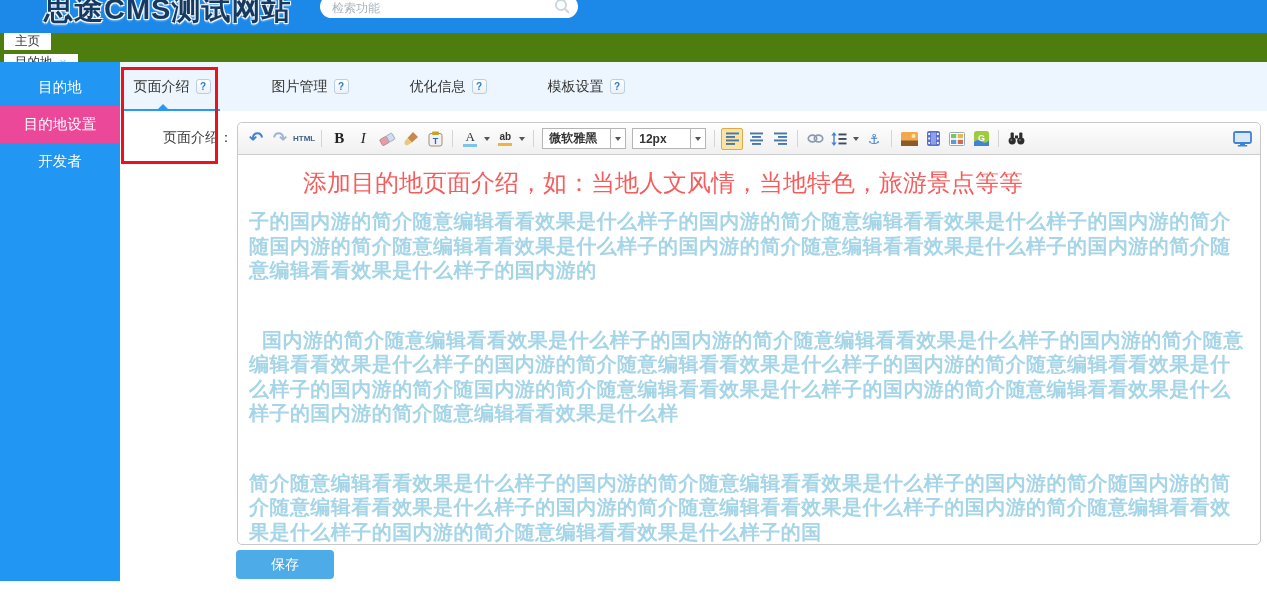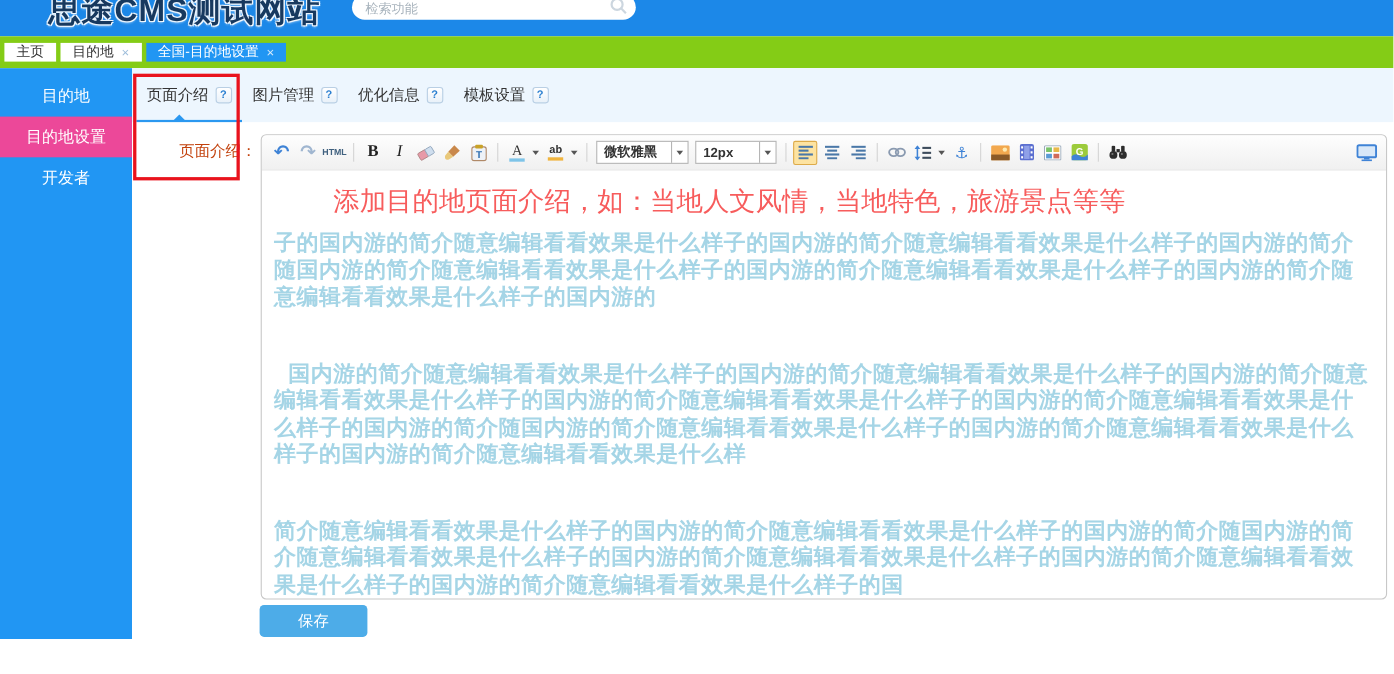--- a/index.html
+++ b/index.html
@@ -10,46 +10,46 @@
   .topbar { position:absolute; left:0; top:0; width:100%; height:33px; background:#1c88e8; }
   .logo { position:absolute; left:44px; top:-10px; font-size:29px; font-weight:bold; letter-spacing:1px;
           color:#17395f;
           text-shadow:-1px -1px 0 #eaf4fd, 1px -1px 0 #eaf4fd, -1px 1px 0 #eaf4fd, 1px 1px 0 #f6fbff, 0 2px 2px rgba(255,255,255,.55); }
   .search { position:absolute; left:320px; top:-5px; width:258px; height:23px; background:#fff;
             border-radius:12px; display:flex; align-items:center; padding:2px 8px 0 12px; }
   .search input { border:none; outline:none; flex:1; font-size:12px; color:#333; background:transparent; }
   .search input::placeholder { color:#a9b4bd; }
 
   
-  .tabbar { position:absolute; left:0; top:33px; width:100%; height:29px; background:#84cc16;
-            display:flex; align-items:center; padding-left:4px; gap:4px; }
+  .tabbar { position:absolute; left:0; top:33px; width:100%; height:29px; background:#4d7c0f;
+            display:flex; align-items:flex-start; padding-left:4px; gap:4px;flex-direction:column; }
   .wtab { display:flex; align-items:center; gap:7px; padding:0 11px; background:#fff; color:#333;
           font-size:12.5px; cursor:default; }
   .wtab .x { font-size:12px; color:#9cbcda; }
   .wtab.active { background:#2196f3; color:#fff; }
   .wtab.active .x { color:#d9ecfb; }
 
   
   .sidebar { position:absolute; left:0; top:62px; width:120px; height:551px; background:#2196f3; padding-top:7px; }
   .side-item { height:37px; display:flex; align-items:center; justify-content:center; color:#fff; font-size:14.5px; }
   .side-item.selected { background:#ec4899; }
 
   
   .content { position:absolute; left:120px; top:62px; right:0; bottom:0; background:#fff; }
-  .subtabs { position:absolute; left:0; top:0; right:0; height:49px; background:#edf6fe; display:flex; padding-left:4px; }
+  .subtabs { position:absolute; left:0; top:0; right:0; height:49px; background:#edf6fe; display:flex; padding-left:4px;gap:42px; }
   .stab { position:relative; width:96px; display:flex; align-items:center; justify-content:center; gap:6px;
           font-size:14px; color:#333; }
   .stab.active::after { content:""; position:absolute; left:0; right:0; bottom:0; height:2px; background:#2b98f0; }
   .stab.active::before { content:""; position:absolute; bottom:2px; left:50%; margin-left:-14px;
           border-left:5px solid transparent; border-right:5px solid transparent; border-bottom:5px solid #2b98f0; }
   .help { display:inline-flex; width:15px; height:15px; align-items:center; justify-content:center;
           border:1px solid #b9cfe4; border-radius:3px; background:linear-gradient(#ffffff,#e9f1f9);
           color:#2a7fd0; font-size:10px; font-weight:bold; }
 
-  .form-label { position:absolute; left:0; top:67px; width:113px; text-align:right; font-size:14px; color:#c2410c; }
+  .form-label { position:absolute; left:0; top:67px; width:113px; text-align:right; font-size:14px; color:#404040; }
 
   
   .red-box { position:absolute; left:121px; top:67px; width:97px; height:97px; border:3px solid #e9131d; z-index:60; }
 
   
   .editor { position:absolute; left:117px; top:60px; width:1024px; height:423px; border:1px solid #c8c8c8;
             border-radius:5px; background:#fff; }
   .etoolbar { height:32px; background:linear-gradient(#fefefe,#f0f0f0); border-bottom:1px solid #cccccc;
               border-radius:5px 5px 0 0; display:flex; align-items:center; padding:0 7px; gap:2px; }
   .tbtn { min-width:22px; height:22px; display:flex; align-items:center; justify-content:center; border-radius:2px; }

